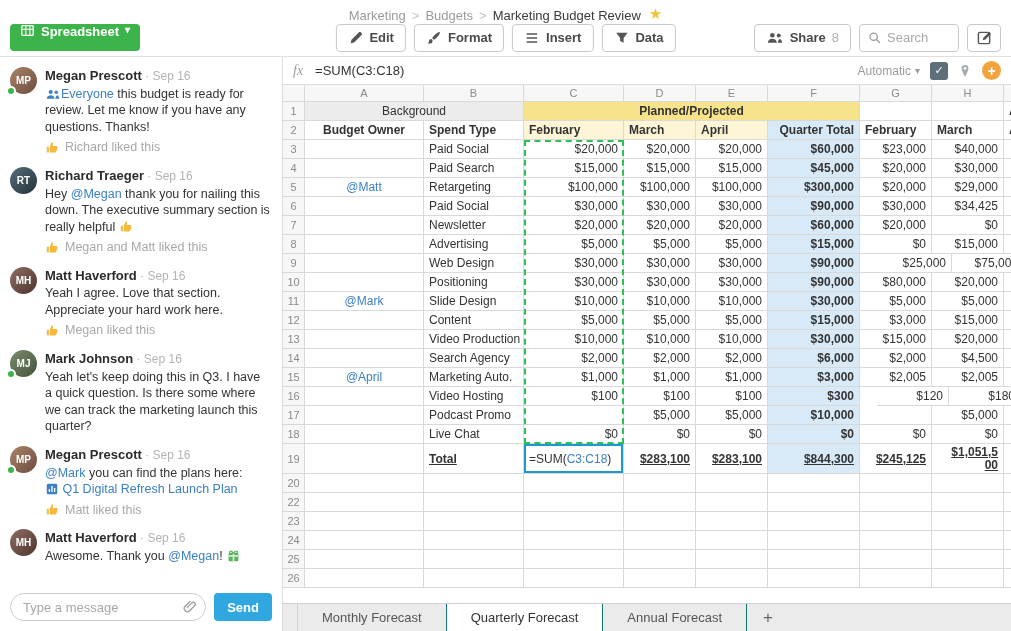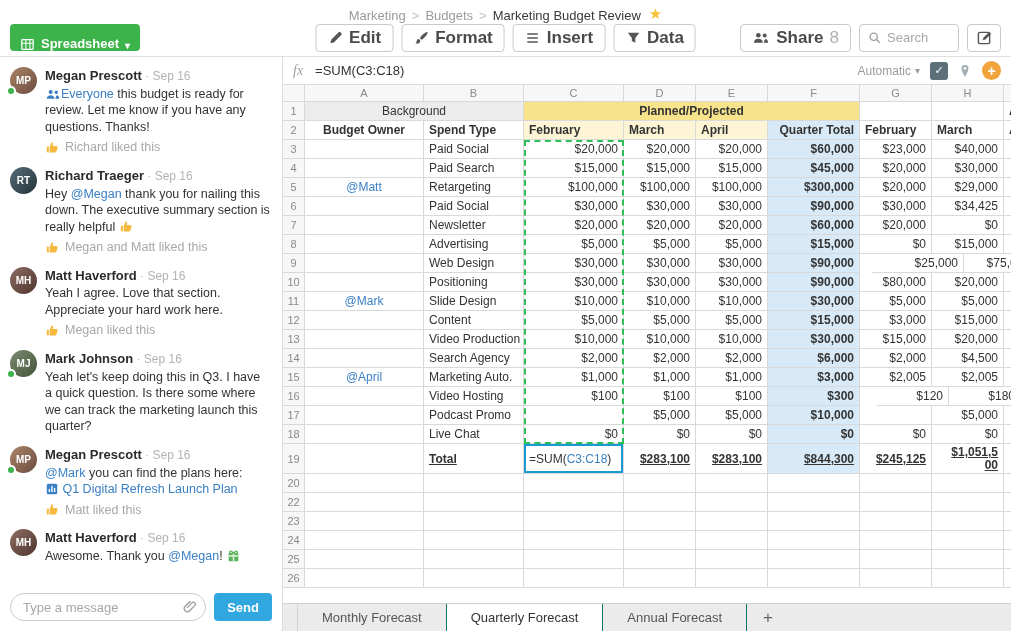--- a/index.html
+++ b/index.html
@@ -6,24 +6,24 @@
 html,body{width:1011px;height:631px;overflow:hidden;background:#fff;font-family:"Liberation Sans","DejaVu Sans",sans-serif;color:#333}
 .app{width:1011px;height:631px;display:flex;flex-direction:column;background:#fff}
 
 .topbar{flex:none;height:57px;border-bottom:1px solid #e0e0e0;padding:5px 10px 0;display:flex;flex-direction:column;justify-content:space-between}
 .breadcrumb{display:flex;justify-content:center;align-items:flex-end;gap:6px;font-size:13px;height:18px}
 .bc-link{color:#9b9b9b;cursor:pointer}
 .bc-sep{color:#c0c0c0}
 .bc-current{color:#3a3a3a}
 .star{color:#f5c33b;font-size:15px;margin-left:2px}
 .toolbar{position:relative;display:flex;align-items:center;height:30px;margin-bottom:4px}
-.btn-green{display:inline-flex;align-items:flex-end;gap:6px;height:27px;padding:0 10px;background:#3cb44b;border:none;border-radius:4px;color:#fff;font-size:13px;font-weight:bold;cursor:pointer}
+.btn-green{display:inline-flex;align-items:flex-start;gap:6px;height:27px;padding:0 10px;background:#3cb44b;border:none;border-radius:4px;color:#fff;font-size:13px;font-weight:bold;cursor:pointer}
 .btn-green .caret{font-size:10px;color:#fff}
 .toolbar-center{position:absolute;left:50%;transform:translateX(-50%);display:flex;gap:8px}
-.tbtn{display:inline-flex;align-items:center;gap:6px;height:28px;padding:0 11px;border:1px solid #c9c9c9;border-radius:4px;background:#fff;font-size:17px;font-weight:bold;color:#4a4a4a;cursor:pointer}
+.tbtn{display:inline-flex;align-items:center;gap:6px;height:28px;padding:0 11px;border:1px solid #c9c9c9;border-radius:4px;background:#fff;font-size:13px;font-weight:bold;color:#4a4a4a;cursor:pointer}
 .toolbar-right{margin-left:auto;display:flex;align-items:center;gap:8px}
 .share-count{color:#b0b0b0;font-weight:normal}
 .searchbox{display:flex;align-items:center;gap:5px;height:28px;width:100px;border:1px solid #c9c9c9;border-radius:4px;padding:0 7px;background:#fff}
 .searchbox input{border:none;outline:none;width:60px;font-size:13px;color:#555;font-family:inherit}
 .searchbox input::placeholder{color:#a8a8a8}
 .iconbtn{display:flex;align-items:center;justify-content:center;width:34px;height:28px;border:1px solid #c9c9c9;border-radius:4px;background:#fff;cursor:pointer}
 
 .main{flex:1;display:flex;min-height:0}
 .sidebar{flex:none;width:283px;border-right:1px solid #dcdcdc;display:flex;flex-direction:column;min-height:0}
 #messages{flex:1;overflow:hidden;padding:10px 12px 0 10px}
@@ -380,21 +380,21 @@
             <div class="gc" style="width: 40px;"></div>
           </div>
           <div class="grow" style="height: 19px;">
             <div class="gc hdrbg" style="width: 22px;">9</div>
             <div class="gc ctr" style="width: 119px;"></div>
             <div class="gc" style="width: 100px;">Web Design</div>
             <div class="gc num" style="width: 100px;">$30,000</div>
             <div class="gc num" style="width: 72px;">$30,000</div>
             <div class="gc num" style="width: 72px;">$30,000</div>
             <div class="gc num b bluebg" style="width: 92px;">$90,000</div>
-            <div class="gc num" style="width: 92px; margin-left: 12px;">$25,000</div>
+            <div class="gc num" style="width: 92px;">$25,000</div>
             <div class="gc num" style="width: 72px;">$75,000</div>
             <div class="gc" style="width: 40px;"></div>
           </div>
           <div class="grow" style="height: 19px;">
             <div class="gc hdrbg" style="width: 22px;">10</div>
             <div class="gc ctr" style="width: 119px;"></div>
             <div class="gc" style="width: 100px;">Positioning</div>
             <div class="gc num" style="width: 100px;">$30,000</div>
             <div class="gc num" style="width: 72px;">$30,000</div>
             <div class="gc num" style="width: 72px;">$30,000</div>

